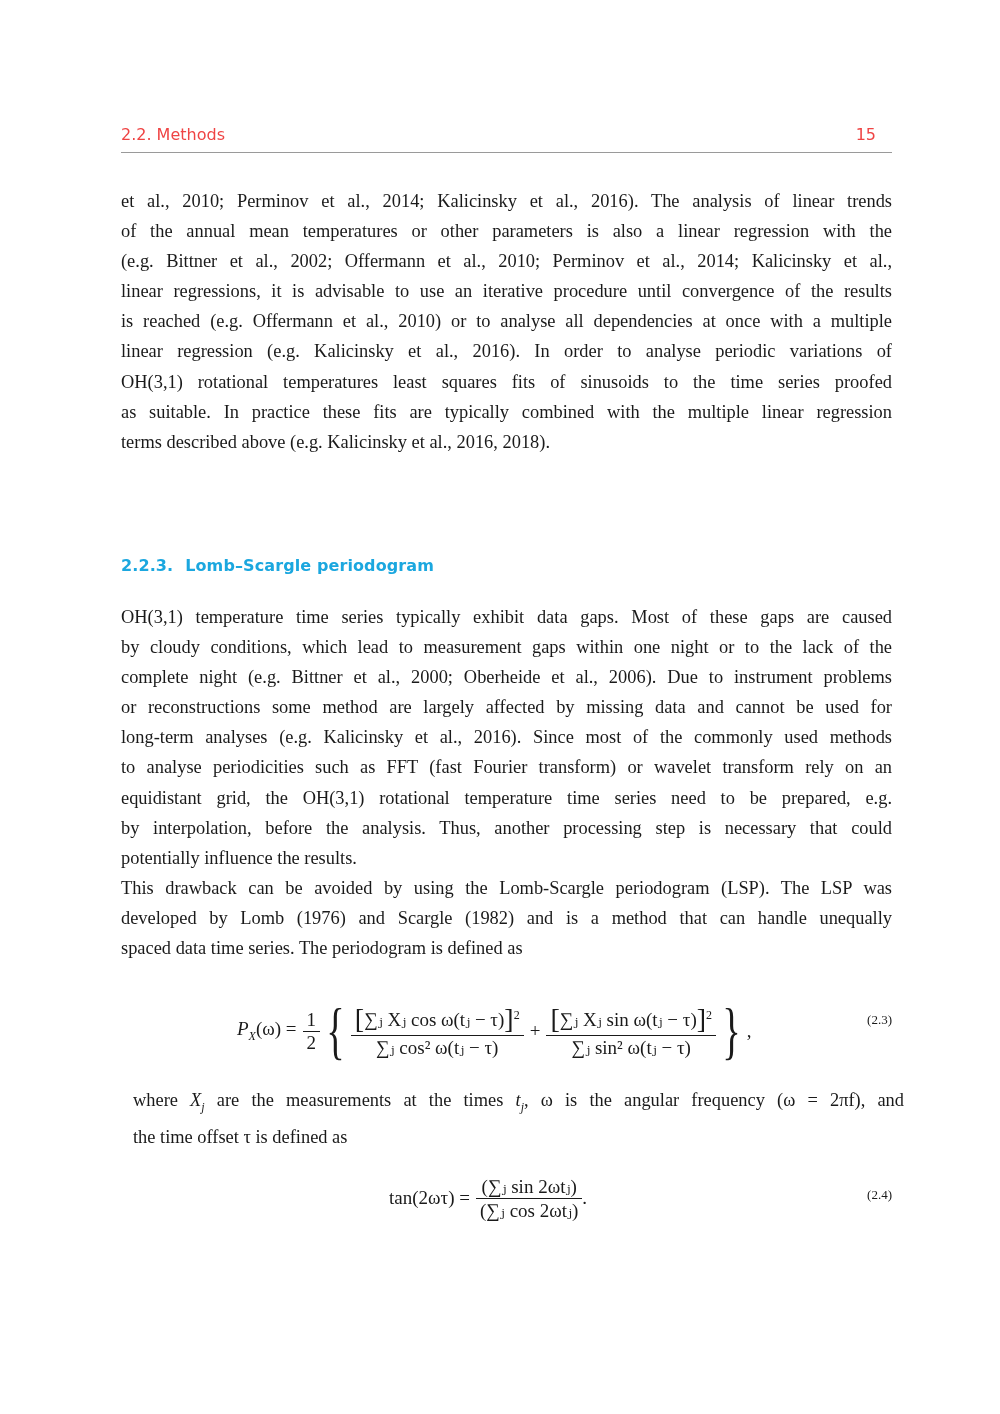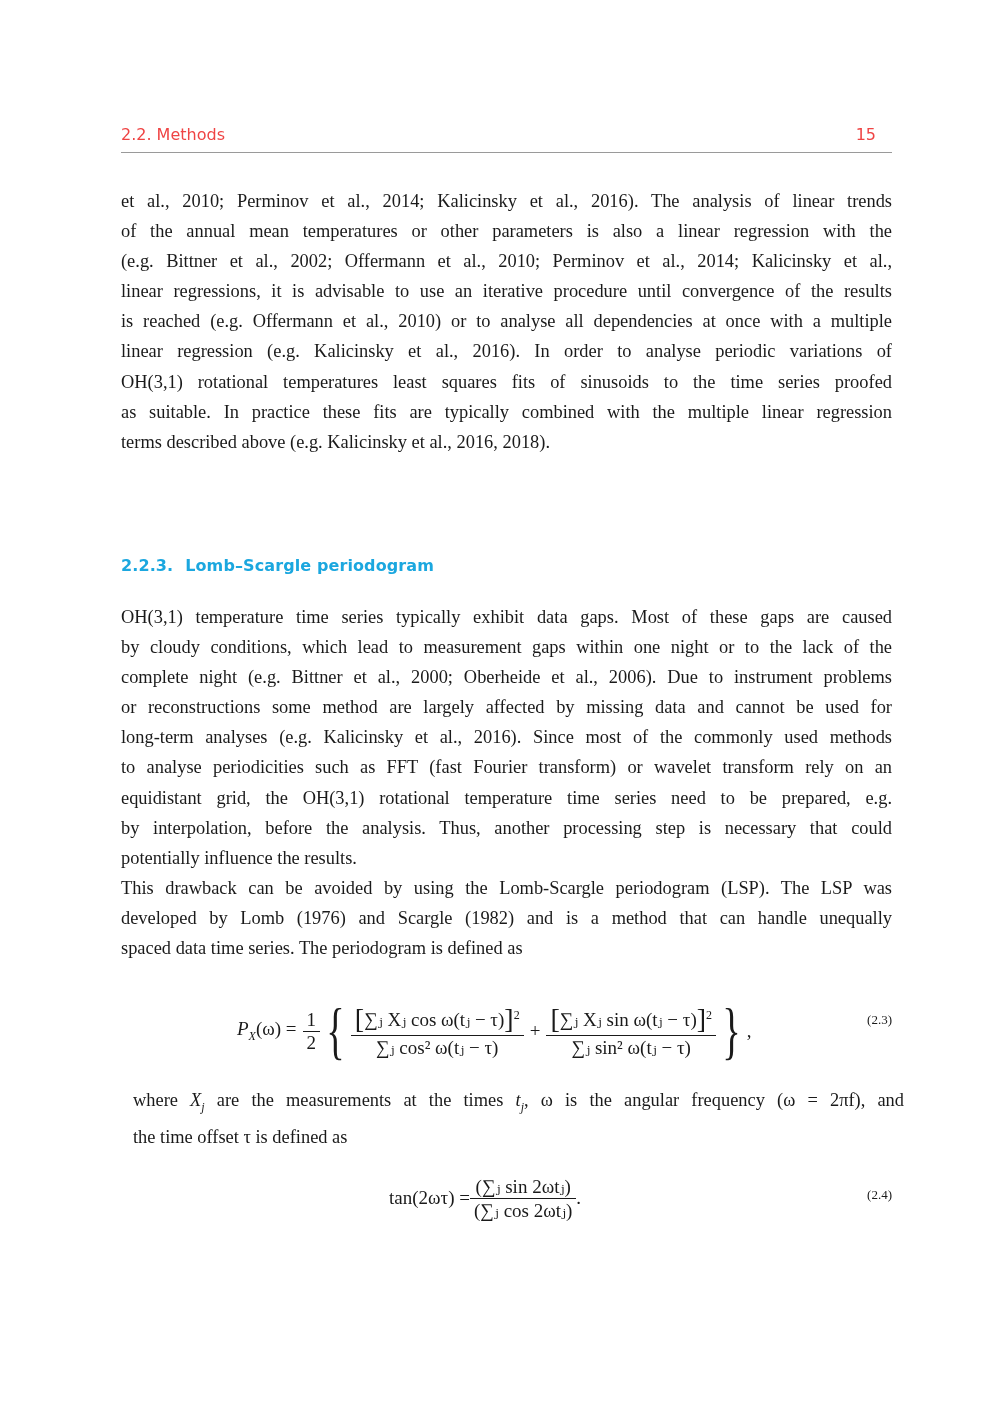--- a/index.html
+++ b/index.html
@@ -113,21 +113,21 @@
   </div>
 
   <div class="body-text para4">
     <span class="line justify"><span>where </span><i>X</i><sub><i>j</i></sub><span> are the measurements at the times </span><i>t</i><sub><i>j</i></sub><span>, ω is the angular frequency (ω = 2πf), and</span></span>
     <span class="line left">the time offset τ is defined as</span>
   </div>
 
   <div class="eq math" style="top:1158px; height:80px;">
     <div style="position:absolute; left:268px; top:0; height:80px; display:flex; align-items:center; white-space:nowrap;">
       <span>tan(2ωτ) =</span>
-      <span class="frac" style="">
+      <span class="frac" style="margin-left:6px;">
         <span class="num">(∑ⱼ sin 2ωtⱼ)</span>
         <span class="bar"></span>
         <span class="den">(∑ⱼ cos 2ωtⱼ)</span>
       </span>
       <span>.</span>
     </div>
     <span class="eq-number" style="top:29px;">(2.4)</span>
   </div>
 
 </div>

